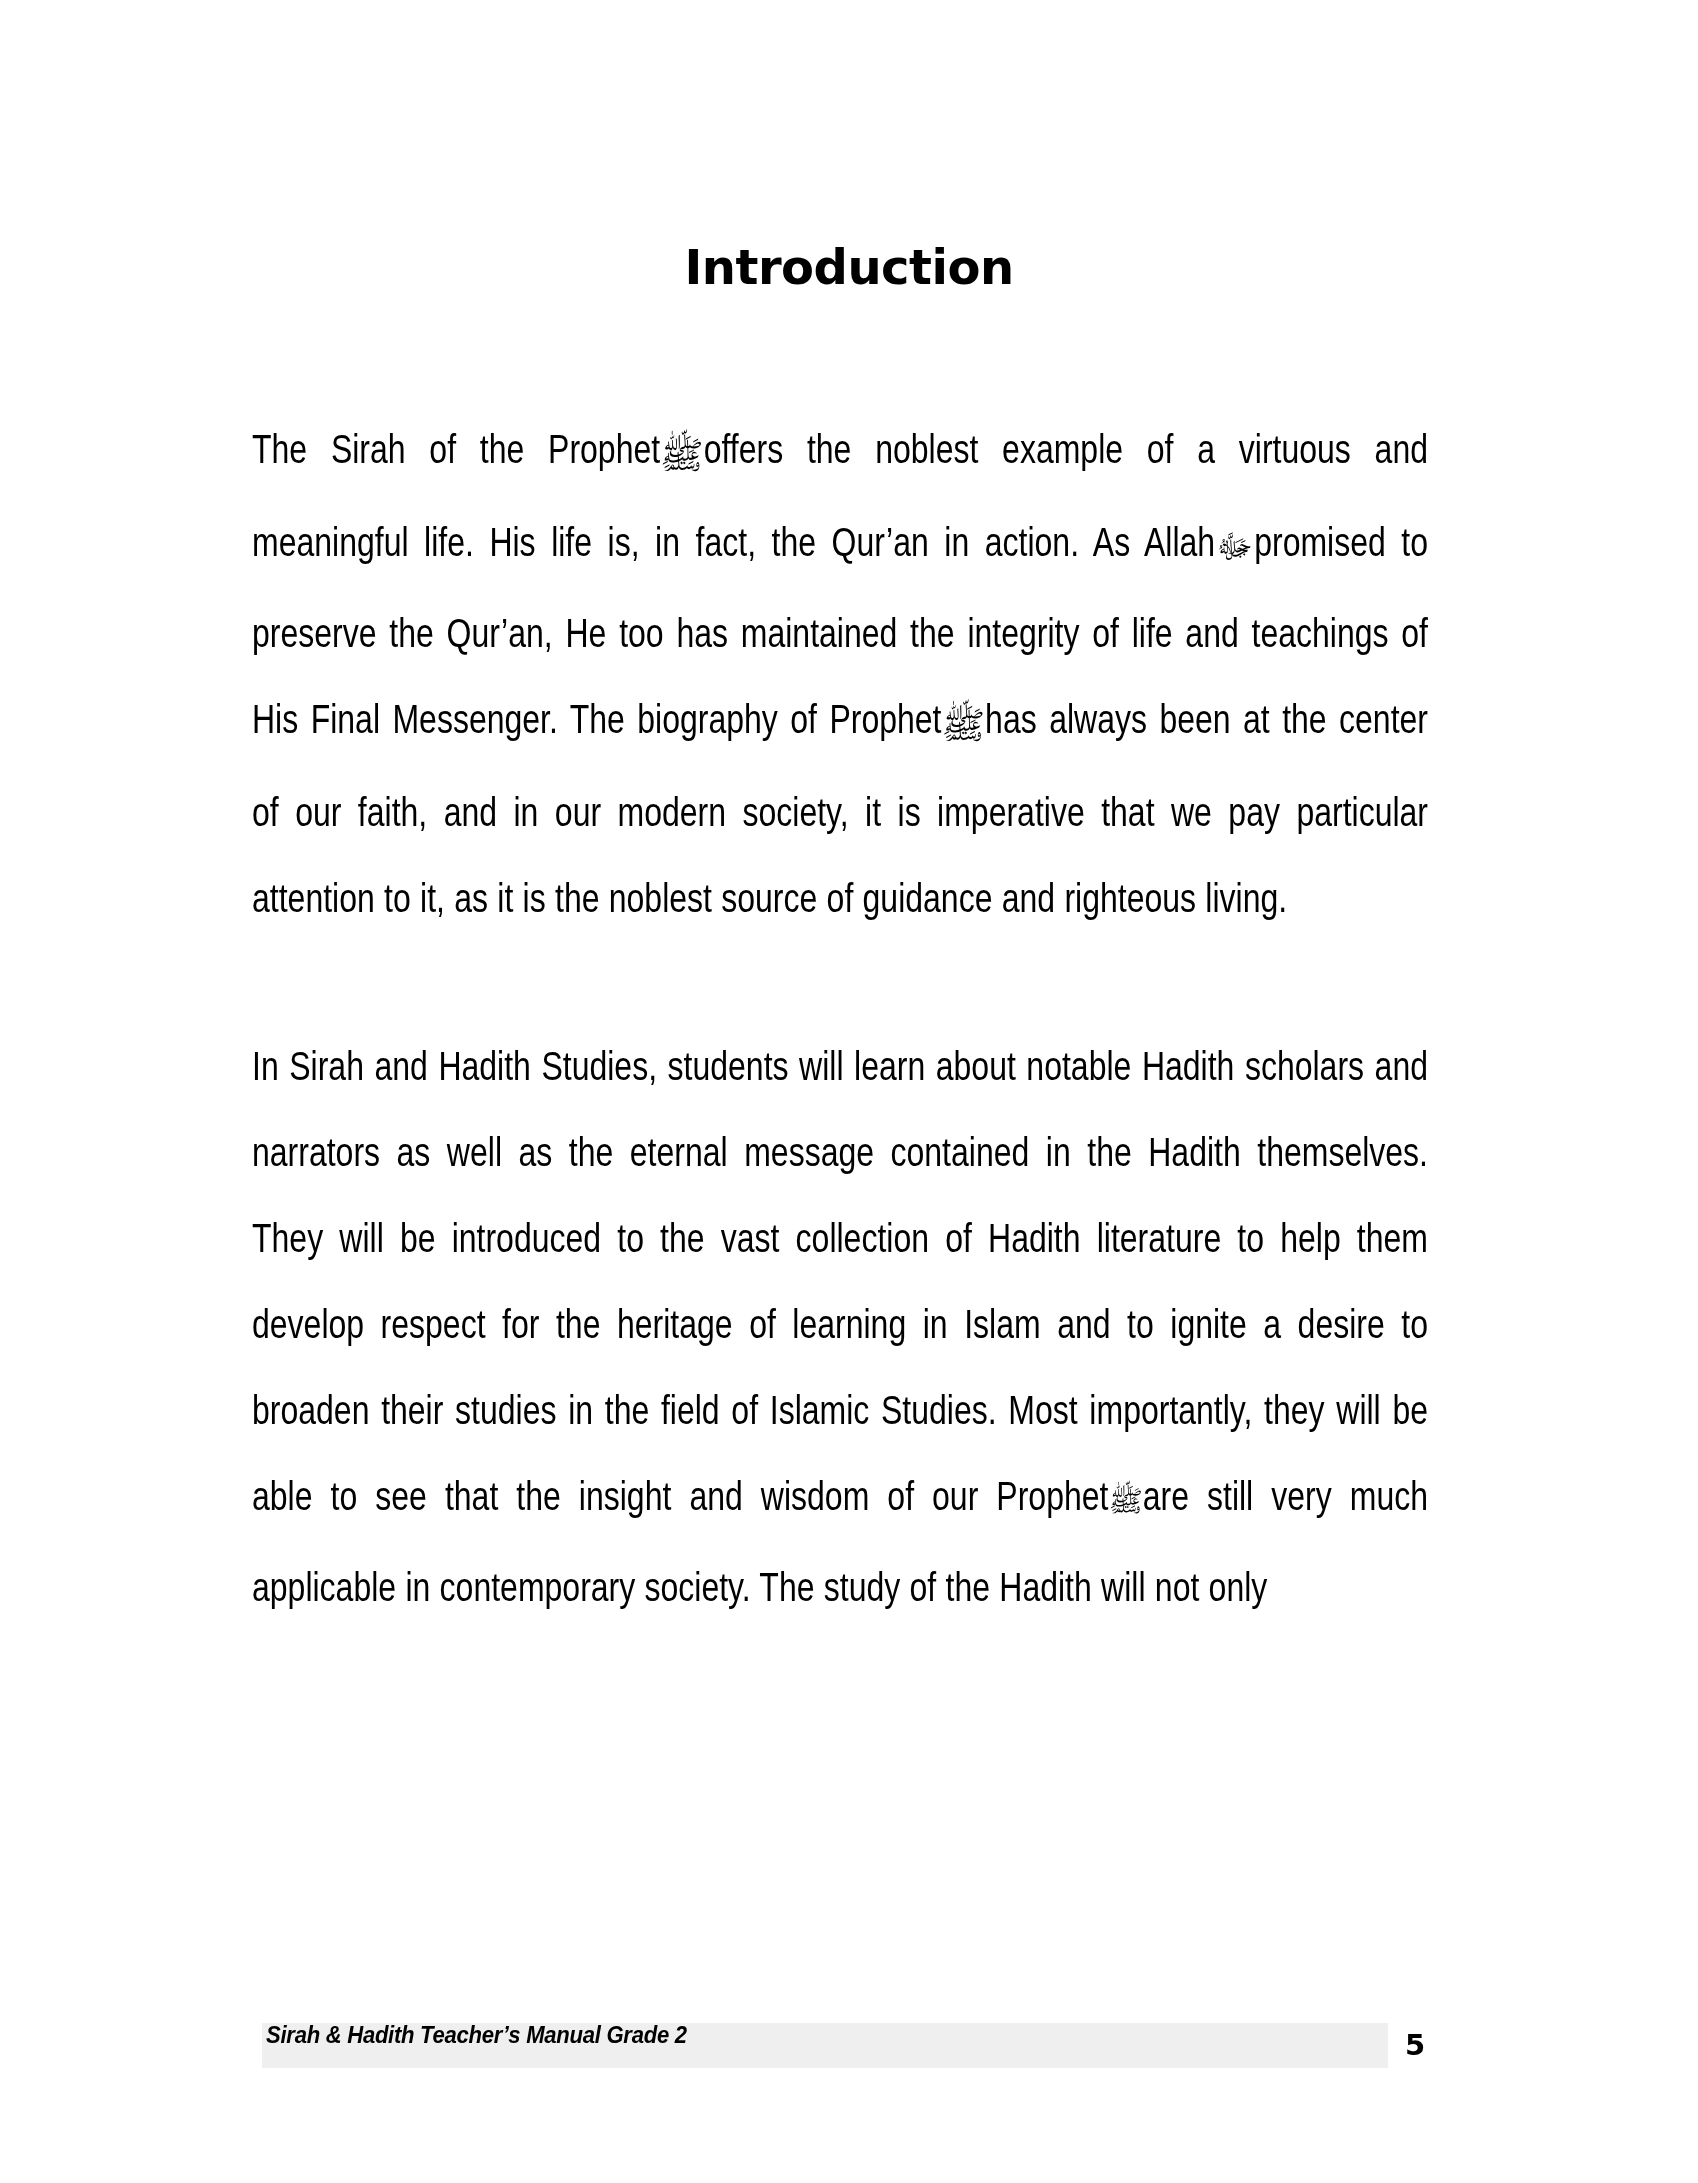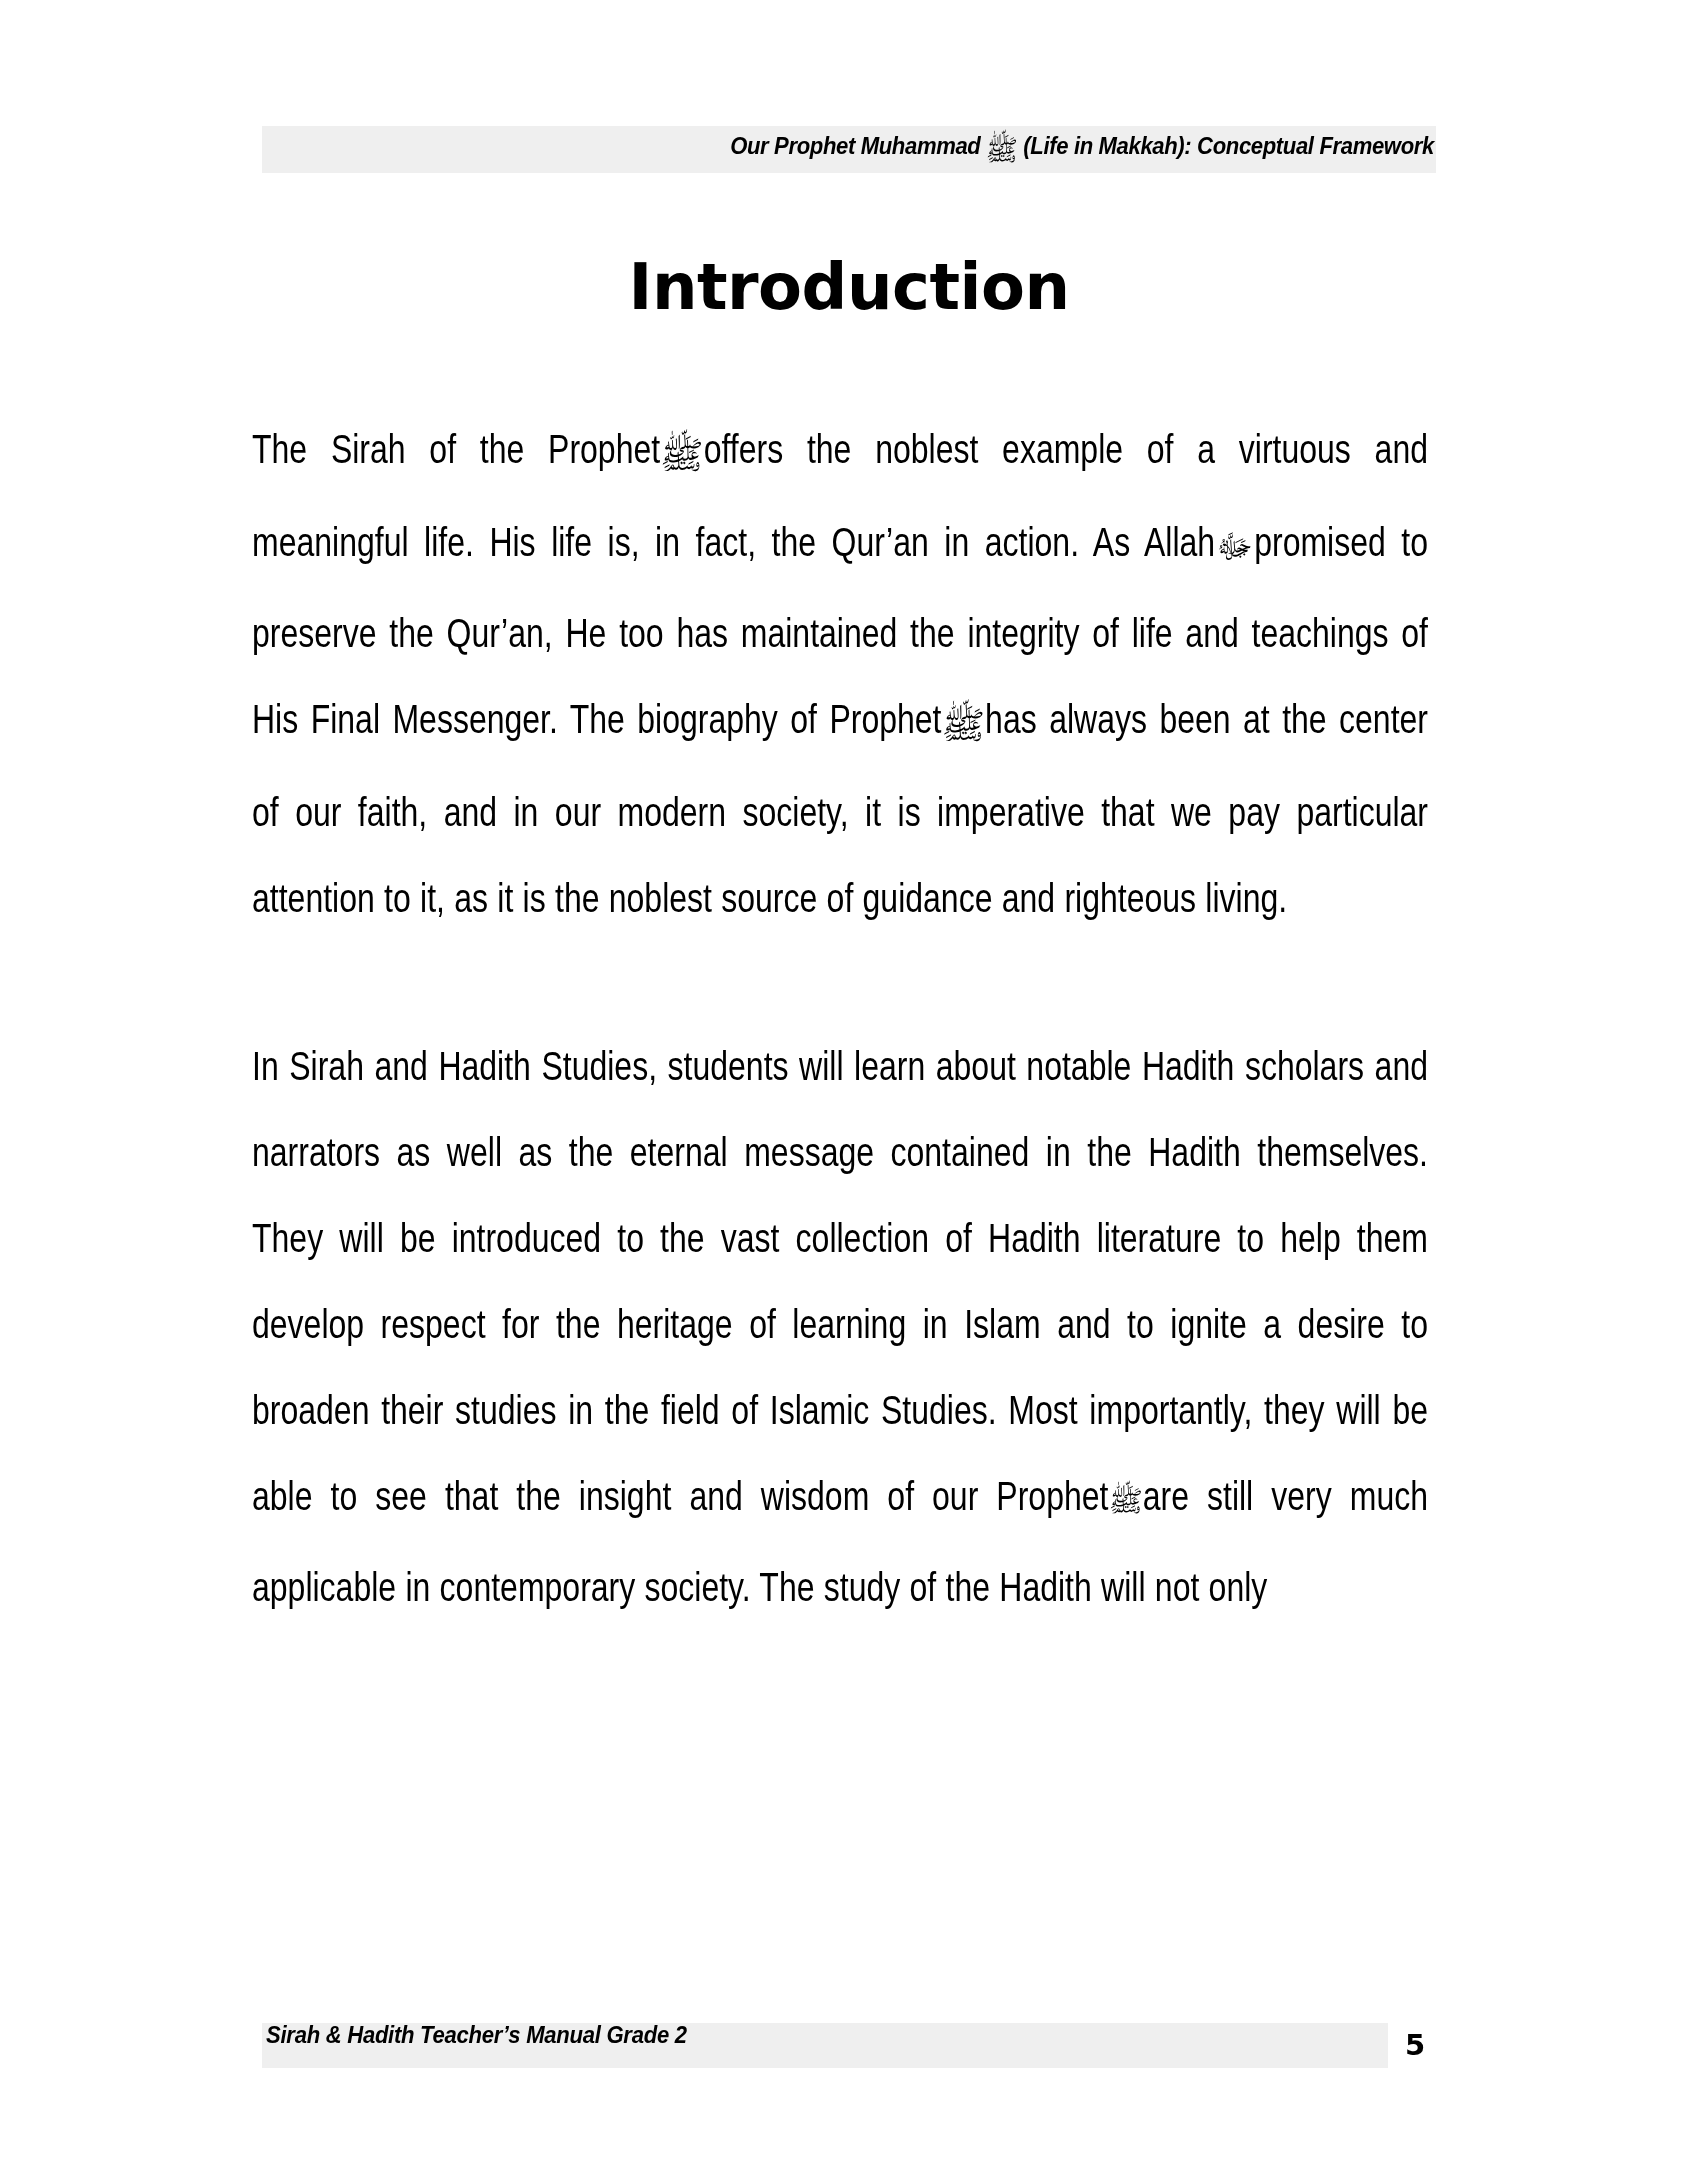--- a/index.html
+++ b/index.html
@@ -63,21 +63,21 @@
 
   
   .page-title {
     position: absolute;
     left: 0;
     top: 209px;
     width: 1698px;
     text-align: center;
     font-family: "DejaVu Sans", "Liberation Sans", sans-serif;
     font-weight: bold;
-    font-size: 64px;
+    font-size: 48px;
     letter-spacing: -0.5px;
     line-height: 1.12;
   }
 
   
   .body-content {
     position: absolute;
     left: 252px;
     top: 406px;
     width: 1176px;
@@ -158,23 +158,20 @@
     font-weight: bold;
     font-size: 29px;
     line-height: 35px;
   }
 </style>
 </head>
 <body>
 
 <div class="page">
 
-  <div class="running-header">
-    <div class="running-header-text"><span>Our Prophet Muhammad</span><span class="honorific honorific-header">ﷺ</span><span>(Life in Makkah): Conceptual Framework</span></div>
-  </div>
 
   <h1 class="page-title">Introduction</h1>
 
   <div class="body-content">
 
     <p class="para"><span>The Sirah of the Prophet</span><span class="honorific honorific-body">ﷺ</span><span>offers the noblest example of a virtuous and meaningful life. His life is, in fact, the Qur’an in action. As Allah</span><span class="honorific honorific-allah">ﷻ</span><span>promised to preserve the Qur’an, He too has maintained the integrity of life and teachings of His Final Messenger. The biography of Prophet</span><span class="honorific honorific-body">ﷺ</span><span>has always been at the center of our faith, and in our modern society, it is imperative that we pay particular attention to it, as it is the noblest source of guidance and righteous living.</span></p>
 
     <p class="para"><span>In Sirah and Hadith Studies, students will learn about notable Hadith scholars and narrators as well as the eternal message contained in the Hadith themselves. They will be introduced to the vast collection of Hadith literature to help them develop respect for the heritage of learning in Islam and to ignite a desire to broaden their studies in the field of Islamic Studies. Most importantly, they will be able to see that the insight and wisdom of our Prophet</span><span class="honorific honorific-body-small">ﷺ</span><span>are still very much applicable in contemporary society. The study of the Hadith will not only</span></p>
 
   </div>

